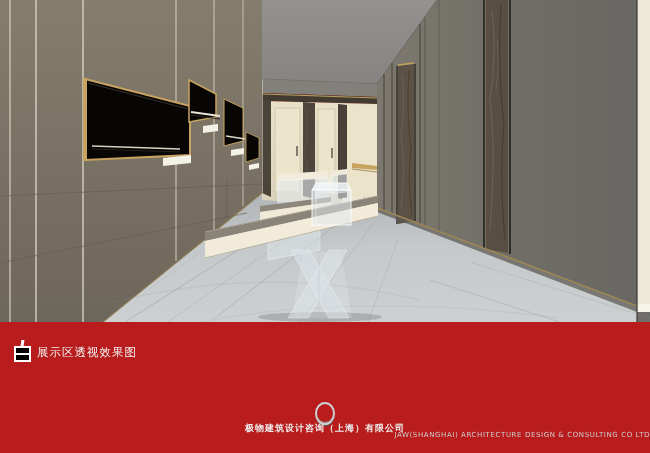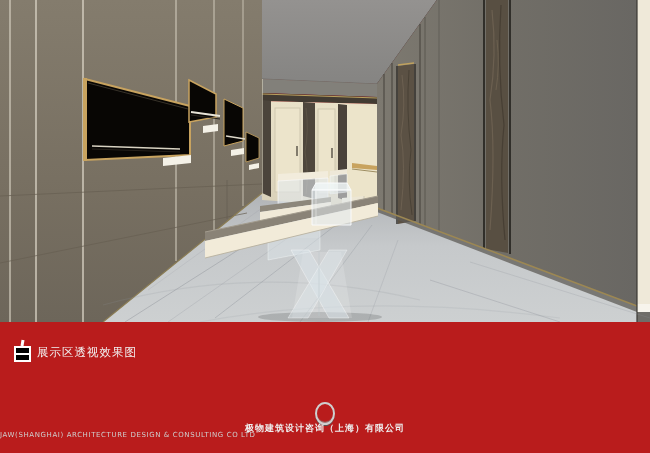--- a/index.html
+++ b/index.html
@@ -26,21 +26,21 @@
   .logo-ring {
     position:absolute; left:315px; top:7px; width:16px; height:19px;
     border:2px solid #cfcfcf; border-radius:50%;
     box-shadow: inset 0 -2px 1px -1px #8a8a8a, 0 1px 0 0 #555;
   }
   .company-cn {
     position:absolute; left:0; top:27px; width:650px; text-align:center;
     color:#efefef; font-size:9px; font-weight:bold; letter-spacing:1px; white-space:nowrap;
   }
   .company-en {
-    position:absolute; left:0; top:36px; width:650px; text-align:left;
+    position:absolute; left:0; top:36px; width:650px; text-align:right;
     color:#cfcfcf; font-size:7px; letter-spacing:0.6px; white-space:nowrap;
   }
 </style>
 </head>
 <body>
 
 <div class="board">
 
   <div class="render-area">
   <svg width="650" height="322" viewBox="0 0 650 322" xmlns="http://www.w3.org/2000/svg">

